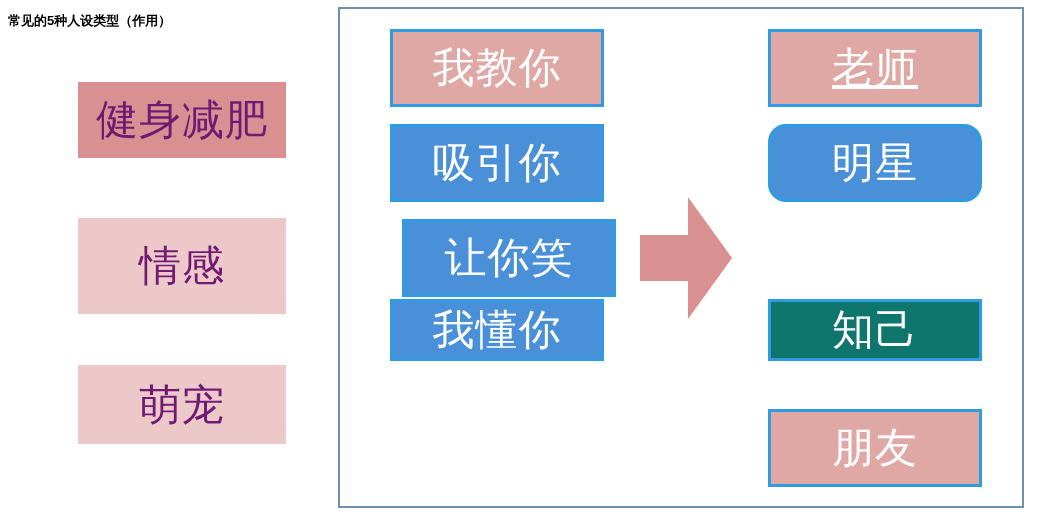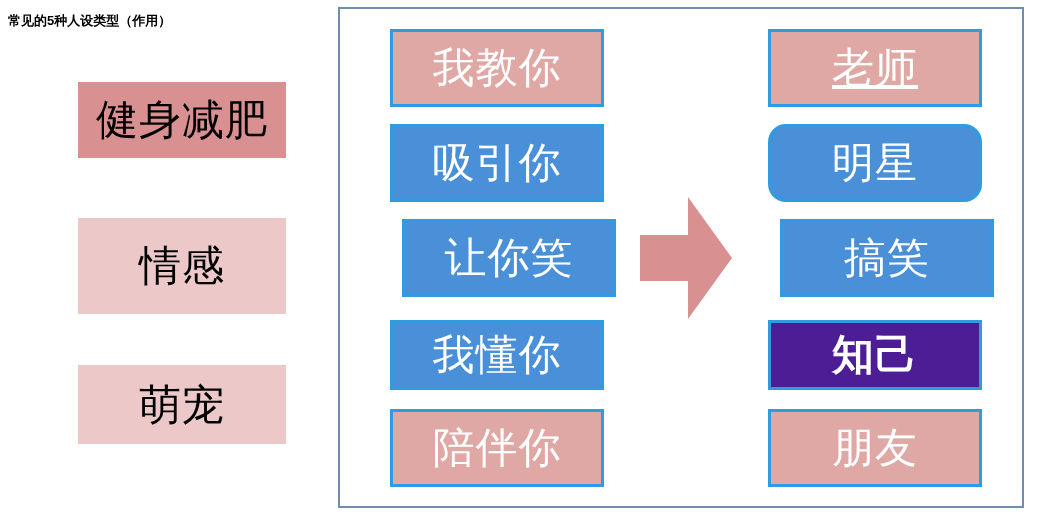--- a/index.html
+++ b/index.html
@@ -35,21 +35,21 @@
     white-space: nowrap;
   }
 
   .left-box {
     position: absolute;
     left: 78px;
     width: 208px;
     display: flex;
     align-items: center;
     justify-content: center;
-    color: #000000;
+    color: #701a75;
     font-size: 42px;
     line-height: 1;
     letter-spacing: 1px;
     box-sizing: border-box;
   }
   #left-box-0 { top: 82px;  height: 76px; }
   #left-box-1 { top: 218px; height: 96px; }
   #left-box-2 { top: 365px; height: 79px; }
 
   
@@ -76,21 +76,21 @@
     box-sizing: border-box;
     border: 3px solid #2f9be0;
   }
 
   .col-left  { left: 50px;  width: 214px; }
   .col-right { left: 428px; width: 214px; }
 
   .row-0 { top: 20px;  height: 78px; }
   .row-1 { top: 115px; height: 78px; align-items: center; }
   .row-2 { top: 210px; height: 78px; margin-left: 12px; }
-  .row-3 { top: 311px; height: 70px; text-align: right; }
+  .row-3 { top: 290px; height: 62px; text-align: right; }
   .row-4 { top: 400px; height: 78px; }
 
   
   #flow-arrow {
     position: absolute;
     left: 300px;
     top: 188px;
     width: 92px;
     height: 122px;
   }
@@ -128,43 +128,37 @@
   </div>
 
   <div class="flow-box col-left row-2" style="background: rgb(74, 144, 217); border-color: rgb(47, 155, 224);">
     <span>让你笑</span>
   </div>
 
   <div class="flow-box col-left row-3" style="background: rgb(74, 144, 217); border-color: rgb(47, 155, 224);">
     <span>我懂你</span>
   </div>
 
-  <div class="flow-box col-left row-4" style="background: rgb(223, 168, 164); border-color: rgb(47, 155, 224);">
-    <span>陪伴你</span>
-  </div>
 
   <div id="flow-arrow">
     <svg viewBox="0 0 92 122" xmlns="http://www.w3.org/2000/svg" aria-hidden="true">
       <polygon points="0,38 48,38 48,0 92,61 48,122 48,84 0,84" fill="#d99090"></polygon>
     </svg>
   </div>
 
   <div class="flow-box col-right row-0" style="background: rgb(223, 168, 164); border-color: rgb(47, 155, 224); text-decoration: underline;">
     <span>老师</span>
   </div>
 
   <div class="flow-box col-right row-1" style="background: rgb(74, 144, 217); border-color: rgb(47, 155, 224); border-radius: 18px;">
     <span>明星</span>
   </div>
 
-  <div class="flow-box col-right row-2" style="background: rgb(74, 144, 217); border-color: rgb(47, 155, 224);">
-    <span>搞笑</span>
-  </div>
 
-  <div class="flow-box col-right row-3" style="background: #4c1d95; border-color: rgb(47, 155, 224); font-weight: bold;">
+  <div class="flow-box col-right row-3" style="background: #0f766e; border-color: rgb(47, 155, 224);">
     <span>知己</span>
   </div>
 
   <div class="flow-box col-right row-4" style="background: rgb(223, 168, 164); border-color: rgb(47, 155, 224);">
     <span>朋友</span>
   </div>
 
 </div>
 
 </body></html>

